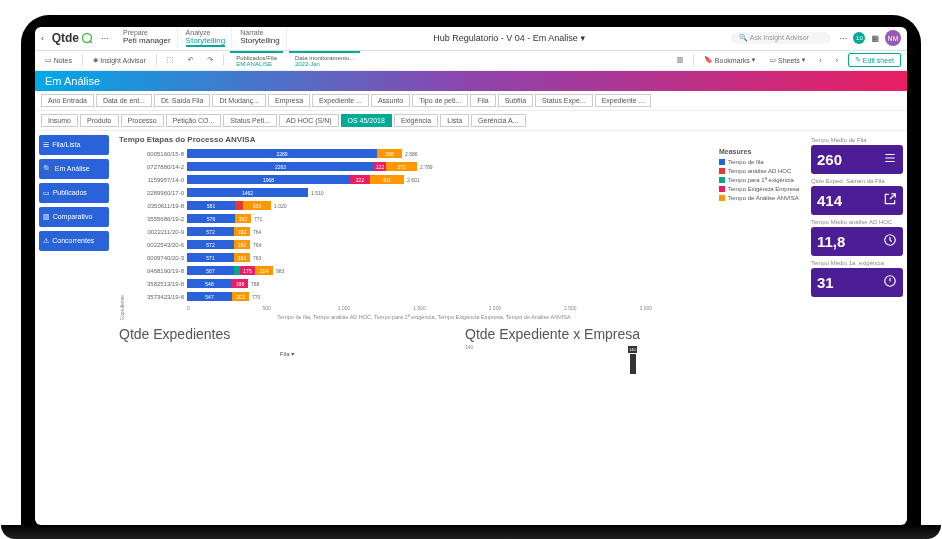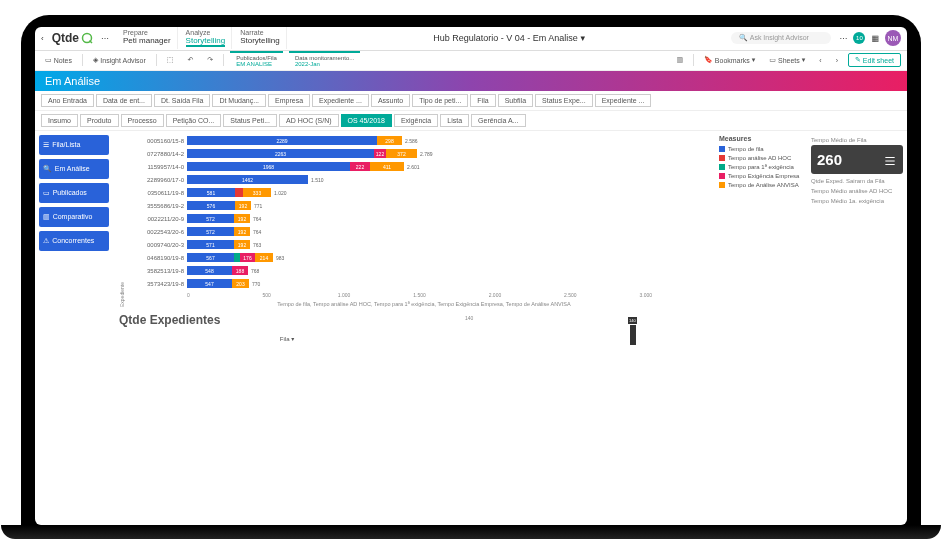--- a/index.html
+++ b/index.html
@@ -48,26 +48,26 @@
 .val{color:#666;font-size:5px;margin-left:3px}
 .axis{display:flex;font-size:5px;color:#888;margin-left:54px;margin-top:2px}
 .axis span{flex:1}
 .axis-label{text-align:center;font-size:5.5px;color:#888;margin-top:3px}
 .legend{width:82px;font-size:6px;color:#555}
 .legend-title{font-weight:bold;margin-bottom:4px;font-size:7px}
 .legend-item{display:flex;align-items:center;gap:3px;margin-bottom:3px}
 .legend-sw{width:6px;height:6px}
 .kpis{width:100px;padding:2px 4px}
 .kpi-label{font-size:6px;color:#888;margin-bottom:2px;margin-top:4px}
-.kpi{background:#404040;color:#fff;padding:6px;border-radius:3px;display:flex;align-items:flex-end;justify-content:space-between}
+.kpi{background:#4c1d95;color:#fff;padding:6px;border-radius:3px;display:flex;align-items:flex-start;justify-content:space-between}
 .kpi-val{font-size:15px;font-weight:bold}
 .kpi svg{width:14px;height:14px;stroke:#fff;fill:none;stroke-width:2}
 .bottom{display:flex;margin-top:6px;gap:10px}
 .bottom-sec{flex:1}
-.bottom-sec .t{font-size:12px;font-weight:bold;color:#555}
+.bottom-sec .t{font-size:14px;font-weight:normal;color:#555}
 .fila-sel{text-align:center;font-size:6px;color:#555;margin-top:8px}
 .ylabel{writing-mode:vertical-rl;transform:rotate(180deg);font-size:5px;color:#888;width:10px}
 .mini-bar{width:6px;height:20px;background:#333;margin:4px auto;position:relative}
 .mini-bar::before{content:"140";position:absolute;top:-8px;left:-2px;font-size:4px;color:#fff;background:#333;padding:1px}
 </style>
 </head>
 <body>
 
 <div class="laptop">
     <div class="screen">
@@ -180,20 +180,21 @@
             <span>▥</span>
             <span>Comparativo</span>
           </div>
           <div class="side-btn">
             <span>⚠</span>
             <span>Concorrentes</span>
           </div>
         </div>
 
   <div class="content">
+    <div class="chart-title">Tempo Etapas do Processo ANVISA</div>
     <div class="chart-area">
       <div class="ylabel">Expediente</div>
       <div class="chart" id="chart">
               <div class="row">
                 <div class="row-label">0005160/15-8</div>
                 <div class="bars">
                   <div class="bar b-blue" style="width: 190px;">2289</div>
                   <div class="bar b-orange" style="width: 25px;">298</div>
                   <span class="val">2.586</span>
                 </div>
@@ -326,42 +327,63 @@
                 </div>
               </div>
       </div>
     </div>
     <div class="bottom">
       <div class="bottom-sec">
         <div class="t">Qtde Expedientes</div>
         <div class="fila-sel"><span>Fila</span> ▾</div>
       </div>
       <div class="bottom-sec">
+        <div class="t">Qtde Expediente x Empresa</div>
         <div style="font-size:5px;color:#888;margin-top:2px">140</div>
         <div class="mini-bar"></div>
       </div>
     </div>
   </div>
 
   <div class="kpis" id="kpis">
           <div>
             <div class="kpi-label">Tempo Médio de Fila</div>
             <div class="kpi">
               <span class="kpi-val">260</span>
               <svg viewBox="0 0 24 24">
                 <path d="M4 6h16M4 12h16M4 18h16"></path>
               </svg>
             </div>
           </div>
           <div>
             <div class="kpi-label">Qtde Exped. Sairam da Fila</div>
+            <div class="kpi">
+              <span class="kpi-val">414</span>
+              <svg viewBox="0 0 24 24">
+                <path d="M14 3h7v7M21 3l-9 9M10 4H4v16h16v-6"></path>
+              </svg>
+            </div>
           </div>
           <div>
             <div class="kpi-label">Tempo Médio análise AD HOC</div>
+            <div class="kpi">
+              <span class="kpi-val">11,8</span>
+              <svg viewBox="0 0 24 24">
+                <circle cx="12" cy="12" r="9"></circle>
+                <path d="M12 7v5l3 3"></path>
+              </svg>
+            </div>
           </div>
           <div>
             <div class="kpi-label">Tempo Médio 1a. exigência</div>
+            <div class="kpi">
+              <span class="kpi-val">31</span>
+              <svg viewBox="0 0 24 24">
+                <circle cx="12" cy="12" r="9"></circle>
+                <path d="M12 7v6M12 17h0"></path>
+              </svg>
+            </div>
           </div>
         </div>
 </div>
 
 </div>
   </div>
 
 </body></html>

